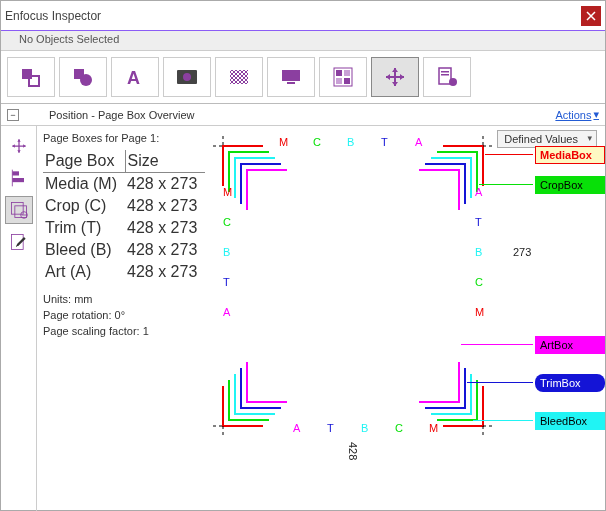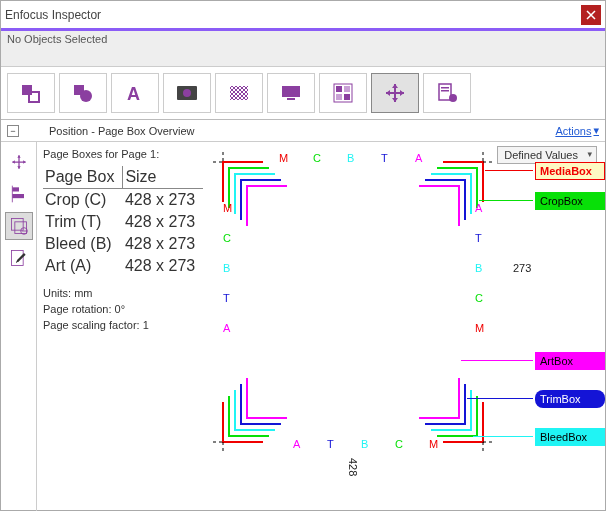--- a/index.html
+++ b/index.html
@@ -1,21 +1,21 @@
 <!DOCTYPE html>
 <html><head>
 <meta charset="utf-8">
 <style>
   * { box-sizing: border-box; margin: 0; padding: 0; }
   body { font-family: "Segoe UI", Tahoma, sans-serif; font-size: 11px; color: #333; background: #fff; }
   .window { width: 606px; height: 511px; border: 1px solid #aaa; position: relative; }
-  .titlebar { height: 30px; background: #fff; display: flex; align-items: center; padding: 9px 4px; border-bottom: 3px solid #8b5cf6; }
+  .titlebar { height: 30px; background: #fff; display: flex; align-items: center; padding: 9px 4px; border-bottom: 1px solid #8b5cf6; }
   .titlebar-title { flex: 1; font-size: 12px; color: #444; }
   .close-btn { width: 20px; height: 20px; background: #b42020; color: #fff; display: flex; align-items: center; justify-content: center; font-size: 13px; cursor: pointer; }
-  .status { height: 36px; background: #eee; border-bottom: 1px solid #ccc; padding: 2px 6px; color: #555; font-size: 11px; }
+  .status { height: 20px; background: #eee; border-bottom: 1px solid #ccc; padding: 2px 18px; color: #555; font-size: 11px; }
   .toolbar { display: flex; border-bottom: 1px solid #bbb; background: #fff; padding: 4px; }
   .tool { width: 48px; height: 40px; border: 1px solid #ccc; margin: 2px; display: flex; align-items: center; justify-content: center; background: #fff; cursor: pointer; }
   .tool.selected { background: #e2e2e2; border-color: #888; }
   .section-header { display: flex; align-items: center; padding: 4px 6px; border-bottom: 1px solid #ccc; }
   .collapse-handle { width: 12px; height: 12px; border: 1px solid #888; display:flex; align-items:center; justify-content:center; font-size:9px; margin-right:6px; cursor:pointer; }
   .section-title { flex:1; color:#333;margin-left:24px; }
   .actions { color:#225bd4; cursor:pointer; display:flex; align-items:center; gap:2px; text-decoration: underline; }
   .content { display:flex; height: calc(100% - 22px - 20px - 50px - 24px); }
   .side-tools { width: 36px; border-right:1px solid #ccc; display:flex; flex-direction:column; padding-top:4px; }
   .side-tool { width:28px; height:28px; margin:2px auto; border:1px solid transparent; display:flex; align-items:center; justify-content:center; cursor:pointer; }
@@ -165,20 +165,24 @@
 
       <div class="top-row">
         <div>
           <table class="table">
             <tbody>
                 <tr>
               <th>Page Box</th>
               <th>Size</th>
             </tr>
             <tr>
+                  <td>Media (M)</td>
+                  <td>428 x 273</td>
+                </tr>
+            <tr>
                   <td>Crop (C)</td>
                   <td>428 x 273</td>
                 </tr>
             <tr>
                   <td>Trim (T)</td>
                   <td>428 x 273</td>
                 </tr>
             <tr>
                   <td>Bleed (B)</td>
                   <td>428 x 273</td>

